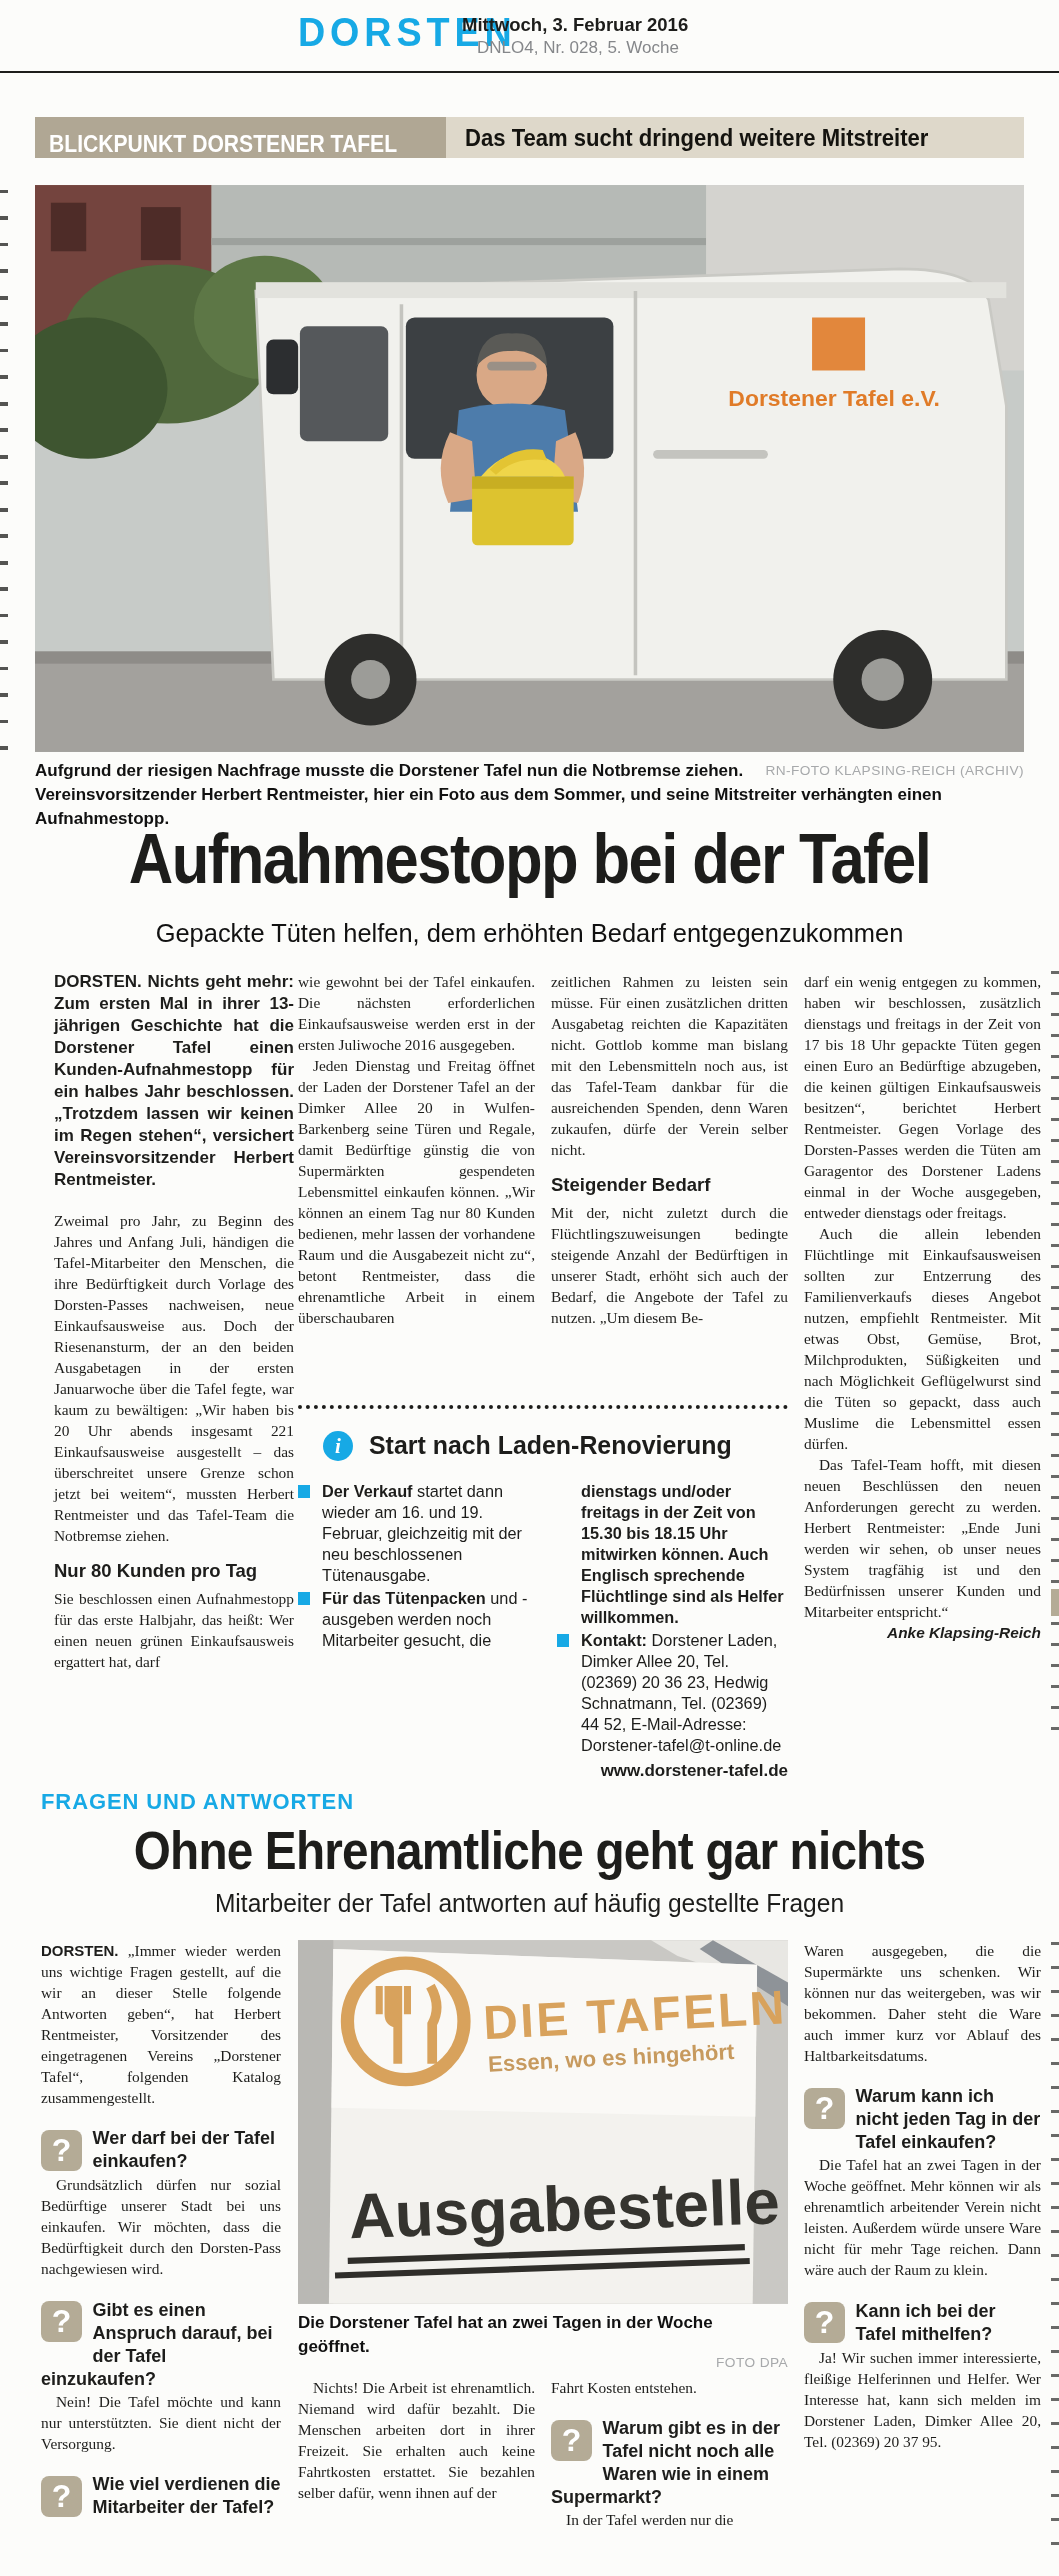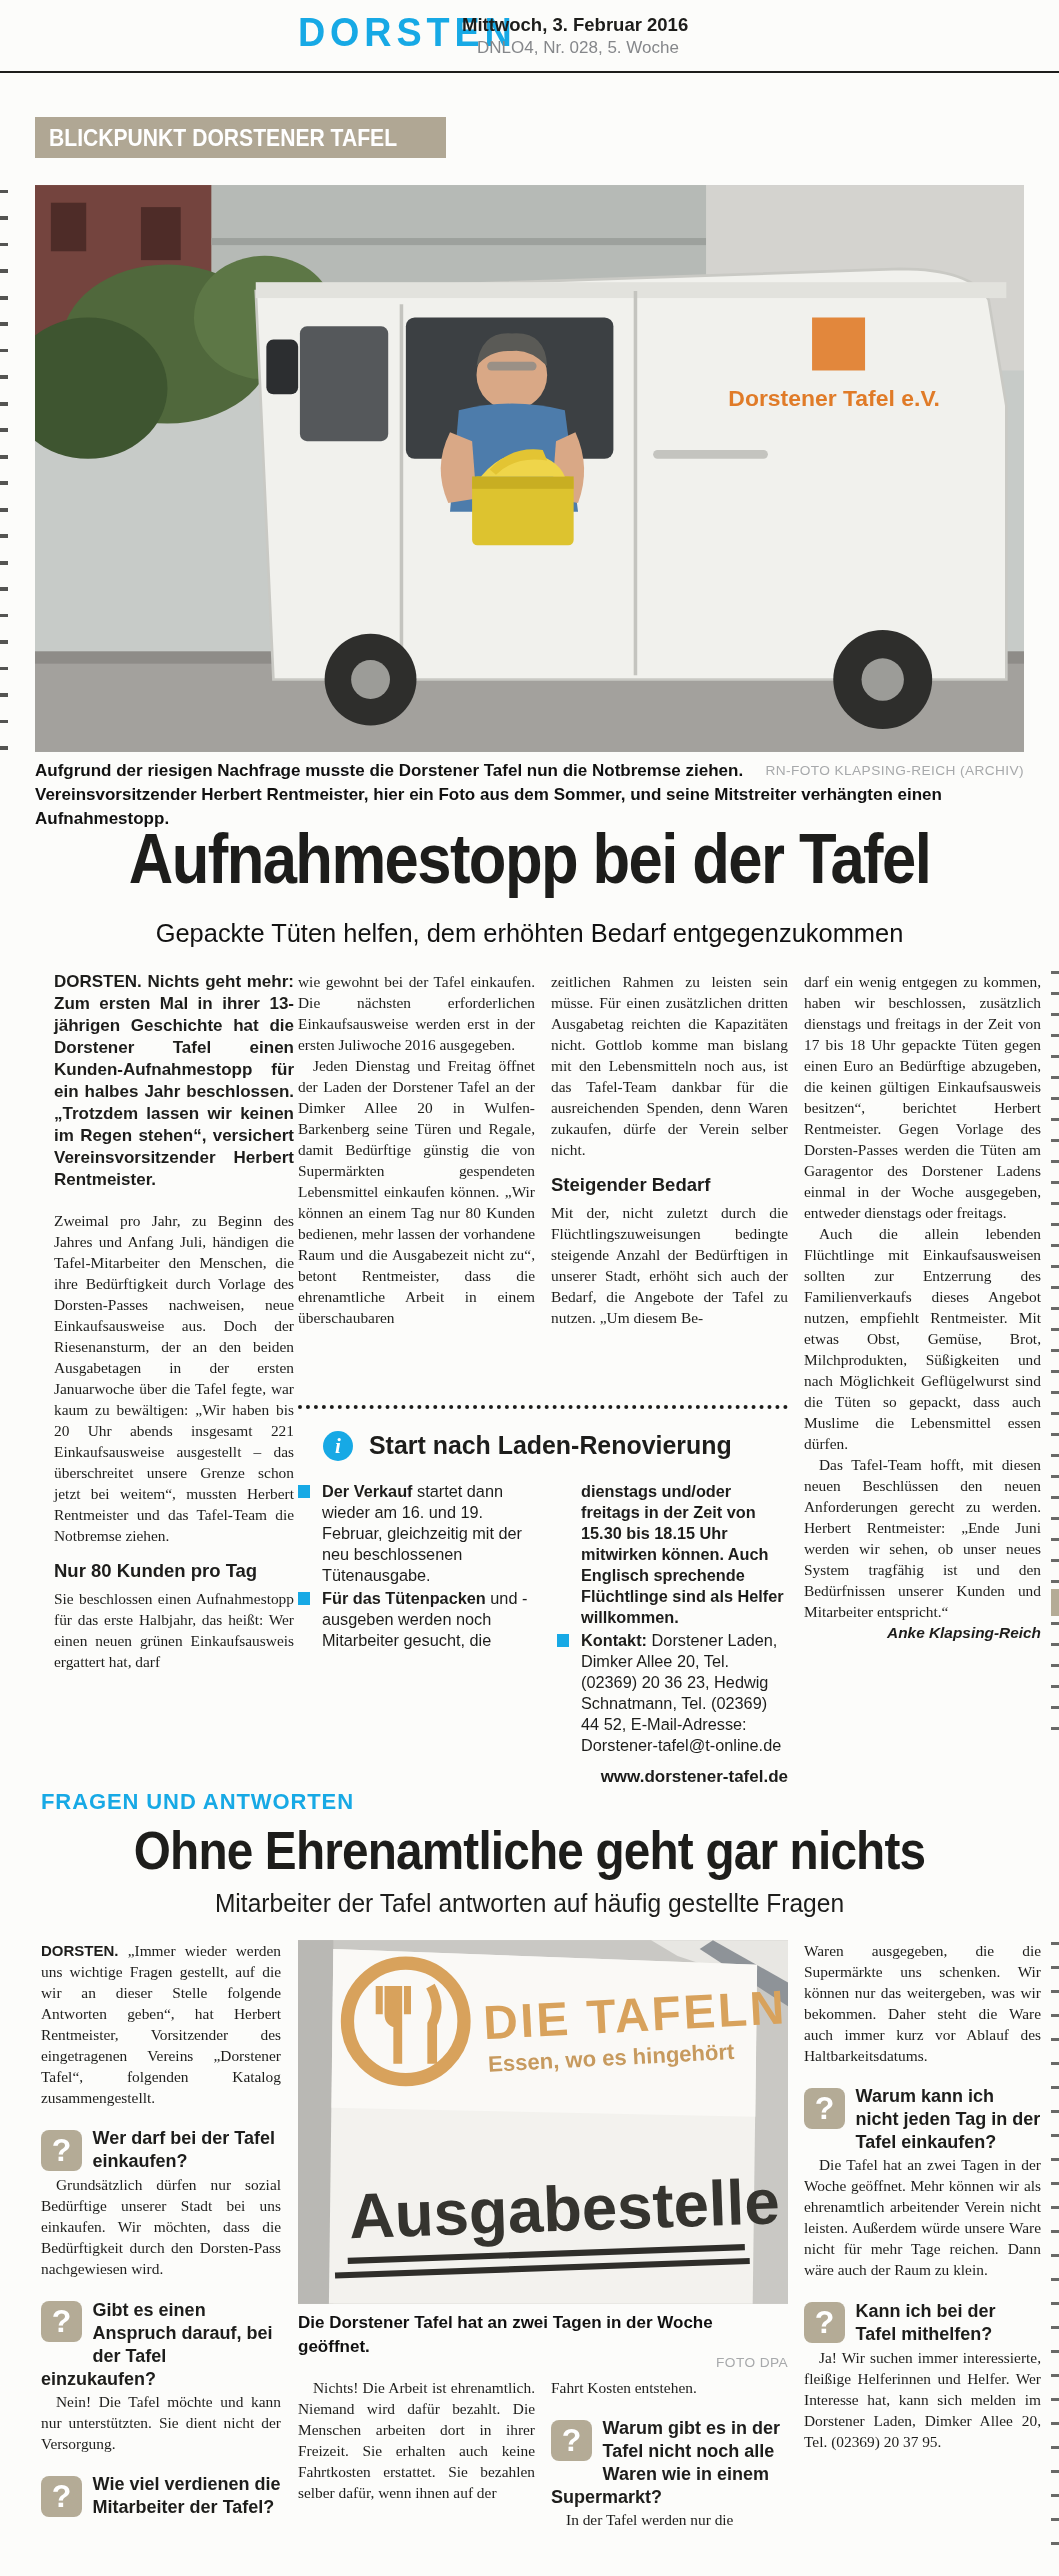--- a/index.html
+++ b/index.html
@@ -9,21 +9,21 @@
   
   .m-city{position:absolute;left:298px;top:8.8px;font-size:41px;font-weight:800;
           letter-spacing:5.3px;color:#17a9e5;transform:scaleX(.92);transform-origin:left top;}
   .m-date{position:absolute;left:462px;top:13.2px;font-size:18.5px;font-weight:700;line-height:23px;}
   .m-issue{position:absolute;left:477px;top:38px;font-size:17px;color:#85878a;}
   .m-rule{position:absolute;left:0;top:71px;width:1059px;height:1.8px;background:#1d1d1b;}
 
   
   .banner{position:absolute;left:35px;top:117px;width:989px;height:41px;display:flex;}
   .banner-dark{width:397px;background:#b0a794;color:#fff;font-weight:800;font-size:24px;
-               display:flex;align-items:center;padding-left:14px;letter-spacing:0;
+               display:flex;align-items:flex-end;padding-left:14px;letter-spacing:0;
                transform:skewX(0);}
   .banner-dark span{transform:scaleX(.88);transform-origin:left center;display:inline-block;white-space:nowrap;}
   .banner-light{flex:1;background:#ded8ca;color:#14130f;font-weight:800;font-size:24px;
                 display:flex;align-items:center;padding-left:19.4px;}
   .banner-light span{transform:scaleX(.92);transform-origin:left center;display:inline-block;white-space:nowrap;}
 
   
   .photo1{position:absolute;left:35px;top:185px;width:989px;height:567px;overflow:hidden;background:#b9bdb9;}
   .photo2{position:absolute;left:298px;top:1940px;width:490px;height:364px;overflow:hidden;background:#dcdbd7;}
 
@@ -80,21 +80,21 @@
   .ib-titlerow{position:absolute;left:0;top:21px;width:490px;display:flex;align-items:center;}
   .ib-icon{width:30px;height:30px;border-radius:50%;background:#17a9e5;color:#fff;text-align:center;
            line-height:30px;font-size:21px;font-weight:800;font-style:italic;
            font-family:"Liberation Serif",serif;margin:0 16px 0 25px;}
   .ib-title{font-size:26.5px;font-weight:800;transform:scaleX(.94);transform-origin:left center;white-space:nowrap;}
   .ib-col{position:absolute;top:72px;width:231px;font-size:16.3px;line-height:21px;}
   .ib-left{left:0;} .ib-right{left:259px;}
   .ib-item{position:relative;padding-left:24px;margin-bottom:1.8px;}
   .ib-bullet{position:absolute;left:0;top:4.4px;width:12.4px;height:12.4px;background:#17a9e5;}
   .ib-cont{padding-left:24px;margin:0 0 1.8px 0;font-weight:bold;}
-  .ib-web{padding-left:24px;text-align:right;font-weight:800;font-size:17px;margin-top:10px;}
+  .ib-web{padding-left:24px;text-align:right;font-weight:800;font-size:17px;margin-top:4px;}
 
   
   .edge-left{position:absolute;left:0;top:190px;width:8px;height:561px;opacity:.8;
      background:repeating-linear-gradient(#2a2a28 0 3.5px,transparent 3.5px 26.5px);}
   .edge-right1{position:absolute;left:1051px;top:971px;width:8.8px;height:777px;opacity:.7;
      background:repeating-linear-gradient(#2a2a28 0 2.6px,transparent 2.6px 21px);}
   .edge-right2{position:absolute;left:1051px;top:1942px;width:8.8px;height:618px;opacity:.7;
      background:repeating-linear-gradient(#2a2a28 0 2.6px,transparent 2.6px 24px);}
   .edge-tan{position:absolute;left:1051px;top:1589px;width:8.8px;height:26.5px;background:#b4ab96;}
 </style>
@@ -105,20 +105,23 @@
 
   <div class="m-city">DORSTEN</div>
   <div class="m-date">Mittwoch, 3. Februar 2016</div>
   <div class="m-issue">DNLO4, Nr. 028, 5. Woche</div>
   <div class="m-rule"></div>
 
   <div class="banner">
     <div class="banner-dark">
         <span>BLICKPUNKT DORSTENER TAFEL</span>
       </div>
+    <div class="banner-light">
+        <span>Das Team sucht dringend weitere Mitstreiter</span>
+      </div>
   </div>
 
   <div class="photo1">
     <svg width="989" height="567" viewBox="0 0 1120 642" xmlns="http://www.w3.org/2000/svg">
       <rect x="0" y="0" width="1120" height="642" fill="#c7cbc8"></rect>
 
       <rect x="0" y="0" width="200" height="230" fill="#74443e"></rect>
       <rect x="18" y="20" width="40" height="55" fill="#4e2c28"></rect>
       <rect x="120" y="25" width="45" height="60" fill="#4e2c28"></rect>
       <rect x="200" y="0" width="560" height="200" fill="#b6bab6"></rect>

